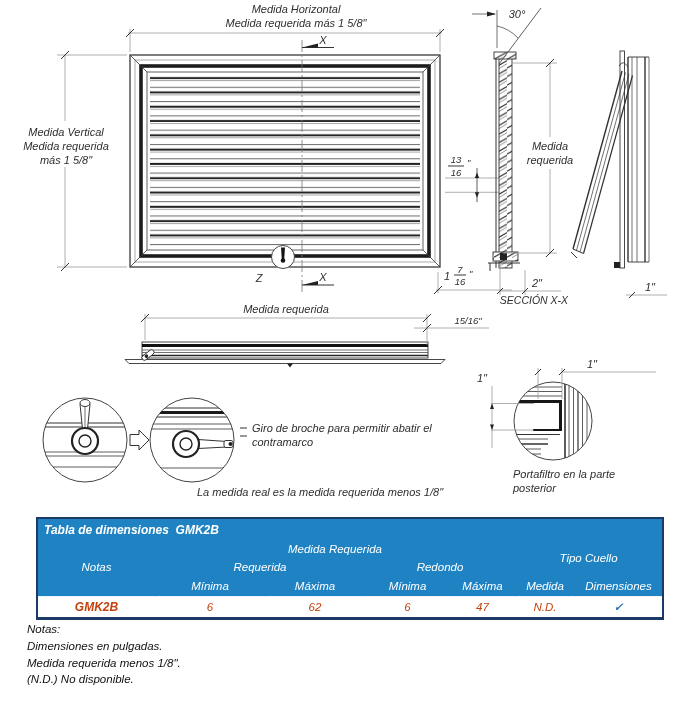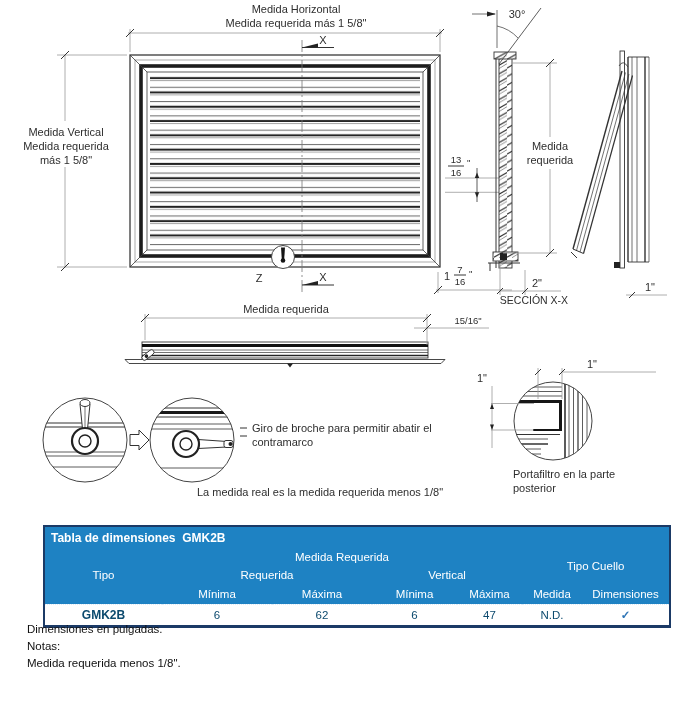--- a/index.html
+++ b/index.html
@@ -1,32 +1,32 @@
 <!DOCTYPE html>
 <html><head>
 <meta charset="utf-8">
 <style>
   html,body{margin:0;padding:0;background:#fff;}
   .screen{position:relative;width:680px;height:708px;background:#fff;overflow:hidden;
-          font-family:"Liberation Sans",sans-serif;}
+          font-family:"Liberation Sans",sans-serif;font-style:italic;}
   svg text{font-family:"Liberation Sans",sans-serif;fill:#2e2e2e;}
   .tl{font-size:11px;}
   .sm{font-size:9.5px;}
   .cap{font-size:10.5px;}
 
-  table.dims{position:absolute;left:43px;top:517px;width:626px;border-collapse:collapse;
-             border:2px solid #1b3a66;border-bottom:3px solid #1b3a66;table-layout:fixed;margin-top:8px;}
+  table.dims{position:absolute;left:36px;top:517px;width:626px;border-collapse:collapse;
+             border:2px solid #1b3a66;border-bottom:3px solid #1b3a66;table-layout:fixed;}
   table.dims td{padding:0;text-align:center;vertical-align:middle;font-size:11.5px;overflow:hidden;}
   tr.title-row td{background:#1e82c3;color:#fff;font-weight:bold;font-size:12px;text-align:left;
                   padding:3px 6px;height:15px;white-space:pre;}
   tr.hdr td{background:#1e82c3;color:#fff;font-weight:400;}
   tr.rowA td{height:17px;}
   tr.rowB td{height:19px;}
   tr.rowC td{height:20px;border-bottom:1px dotted #dcebf7;}
-  tr.data td{background:#fff;color:#0c4a6e;height:20px;}
+  tr.data td{background:#fff;color:#c2410c;height:20px;}
   tr.data td.tipo{font-weight:bold;font-size:12px;}
   tr.data td.check{color:#2e74b5;font-weight:bold;}
 
   .notes{position:absolute;left:27px;top:621px;font-size:11.5px;color:#111;line-height:16.8px;}
 </style>
 </head>
 <body>
 <div class="screen">
 
 
@@ -292,23 +292,23 @@
   <tbody>
         <tr class="title-row">
     <td colspan="7">Tabla de dimensiones  GMK2B</td>
   </tr>
   <tr class="hdr rowA">
     <td></td>
     <td colspan="4">Medida Requerida</td>
     <td colspan="2" rowspan="2">Tipo Cuello</td>
   </tr>
   <tr class="hdr rowB">
-    <td>Tipo</td>
+    <td>Notas</td>
     <td colspan="2">Requerida</td>
-    <td colspan="2">Vertical</td>
+    <td colspan="2">Redondo</td>
   </tr>
   <tr class="hdr rowC">
     <td></td>
     <td>Mínima</td>
     <td>Máxima</td>
     <td>Mínima</td>
     <td>Máxima</td>
     <td>Medida</td>
     <td>Dimensiones</td>
   </tr>
@@ -319,18 +319,19 @@
     <td>6</td>
     <td>47</td>
     <td>N.D.</td>
     <td class="check">✓</td>
   </tr>
 </tbody>
     </table>
 
 
 <div class="notes">
+  <div>Notas:</div>
   <div>Dimensiones en pulgadas.</div>
-  <div>Notas:</div>
   <div>Medida requerida menos 1/8".</div>
+  <div>(N.D.) No disponible.</div>
 </div>
 
 </div>
 
 </body></html>

